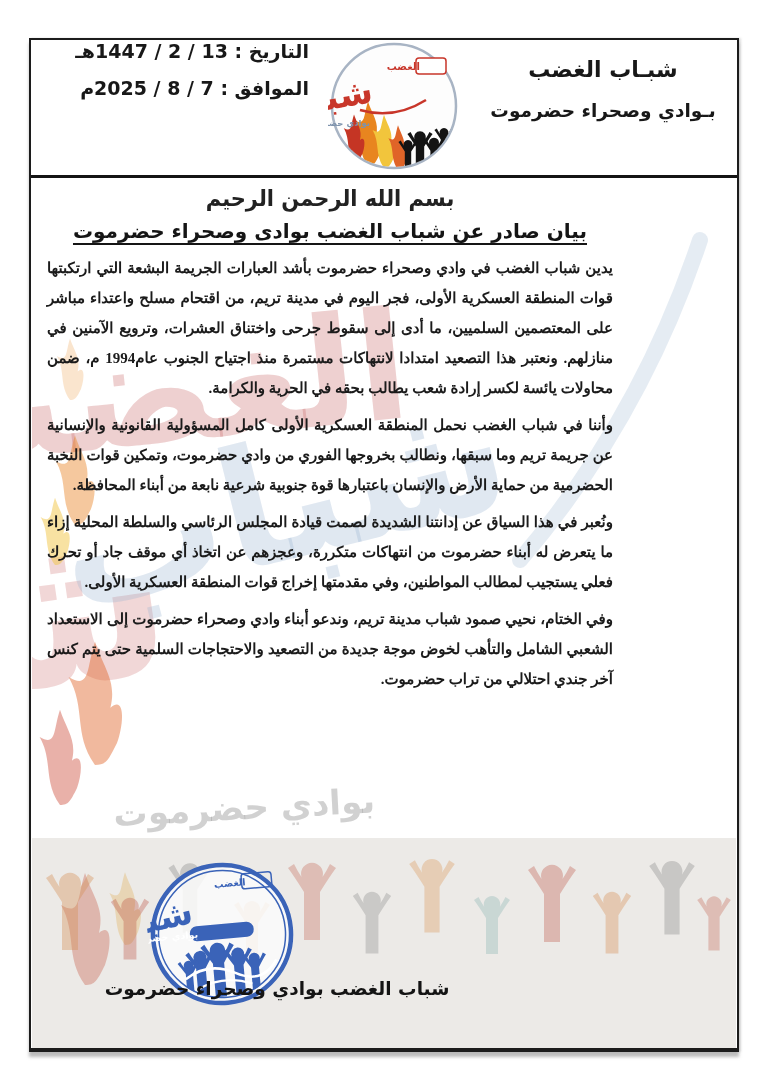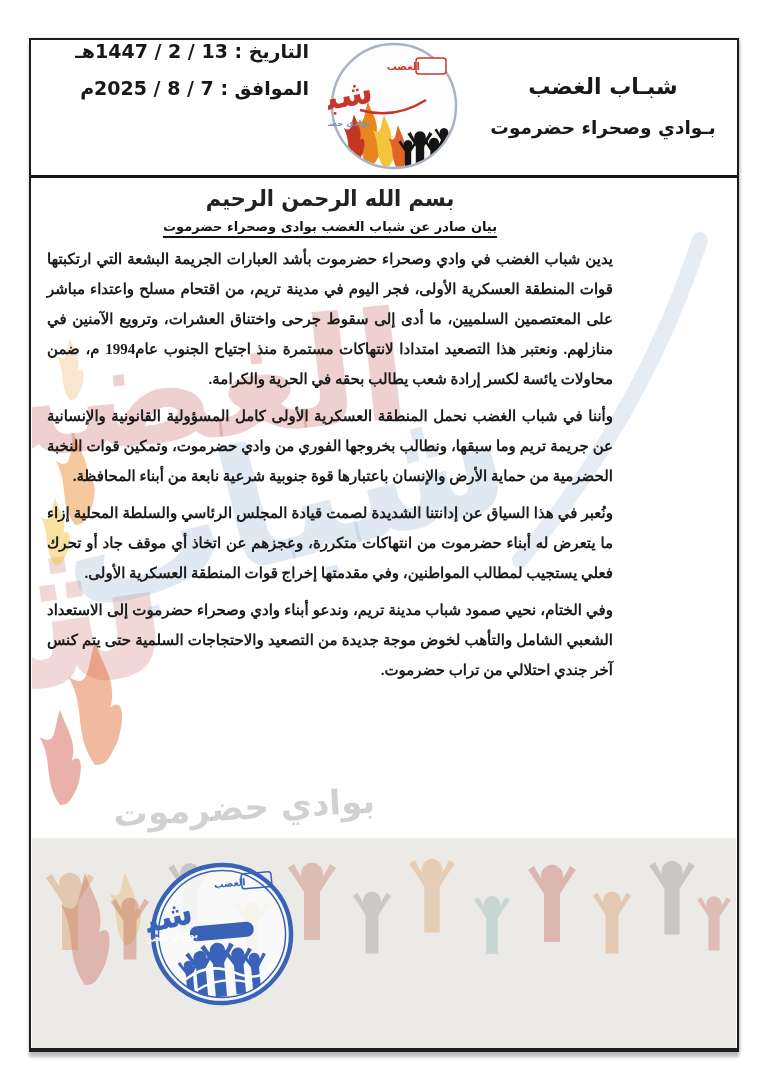--- a/index.html
+++ b/index.html
@@ -17,39 +17,39 @@
     border:2px solid #1c1c1c; border-bottom-width:4px;
     box-shadow: 0 5px 3px rgba(135,135,135,.55), 2px 0 2px rgba(170,170,170,.35);
     z-index:1;
   }
   
   .header {
     position:absolute; left:31px; top:40px; width:706px; height:138px;
     border-bottom:3px solid #141414; display:flex; flex-direction:row;
     z-index:2; background:transparent;
   }
-  .org-col { flex:0 0 268px; text-align:center; padding-top:34px; }
+  .org-col { flex:0 0 268px; text-align:center; padding-top:17px; }
   .org-line1 { font-size:22px; font-weight:bold; color:#181818; letter-spacing:1px; }
   .org-line2 { font-size:18.5px; font-weight:bold; color:#181818; margin-top:18px; }
   .logo-col { flex:0 0 150px; display:flex; justify-content:center; align-items:flex-start; }
   .dates-col { flex:1 1 auto; padding-right:6px; text-align:right; }
   .date-row { font-size:19px; font-weight:bold; color:#181818; margin-bottom:15px; padding-right:4px; }
   .date-row .num { display:inline-block; direction:ltr; unicode-bidi:isolate; }
   .urgent { color:#cf1111; }
   
   .doc-body {
     position:absolute; left:31px; top:181px; width:598px; height:869px;
     z-index:2; padding:6px 16px 0 16px;
   }
   .basmala {
     text-align:center; font-size:21px; font-weight:bold; color:#222;
     transform:scaleY(1.05); letter-spacing:-1px;
   }
   .title {
-    text-align:center; font-size:13px; font-weight:bold; color:#151515;
+    text-align:center; font-size:20px; font-weight:bold; color:#151515;
     margin-top:8px; margin-bottom:10px;
     text-decoration:underline; text-decoration-thickness:2px; text-underline-offset:5px;
   }
   .para {
     direction:rtl; text-align:justify; font-size:15px; font-weight:bold;
     color:#1b1b1b; line-height:2.0; margin-bottom:7px;font-family:Liberation Serif, serif;
   }
   .para.closing { margin-top:0; }
   
   .stamp {
@@ -203,14 +203,15 @@
         <path d="M44,128 Q70,114 100,126" stroke="#ffffff" stroke-width="2" fill="none"></path>
       </g>
       <text x="46" y="56" font-size="34" font-weight="bold" fill="#3a63b8" transform="rotate(-8 74 46)">شباب</text>
       <rect x="98" y="16" width="30" height="15" rx="3" fill="none" stroke="#3a63b8" stroke-width="1.5"></rect>
       <text x="102" y="27.5" font-size="9.5" font-weight="bold" fill="#3a63b8">الغضب</text>
       <rect x="42" y="64" width="64" height="15" rx="7" fill="#3a63b8"></rect>
       <text x="50" y="75.5" font-size="9.5" font-weight="bold" fill="#ffffff">بوادي حضرموت</text>
     </svg>
   </div>
 
+  <div class="signature">شباب الغضب بوادي وصحراء حضرموت</div>
 
 </div>
 
 </body></html>

